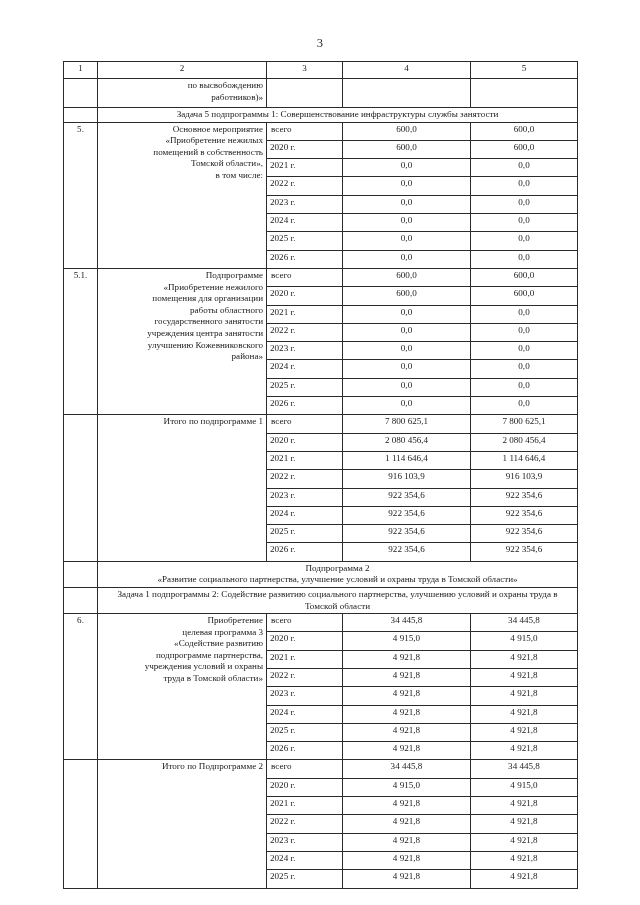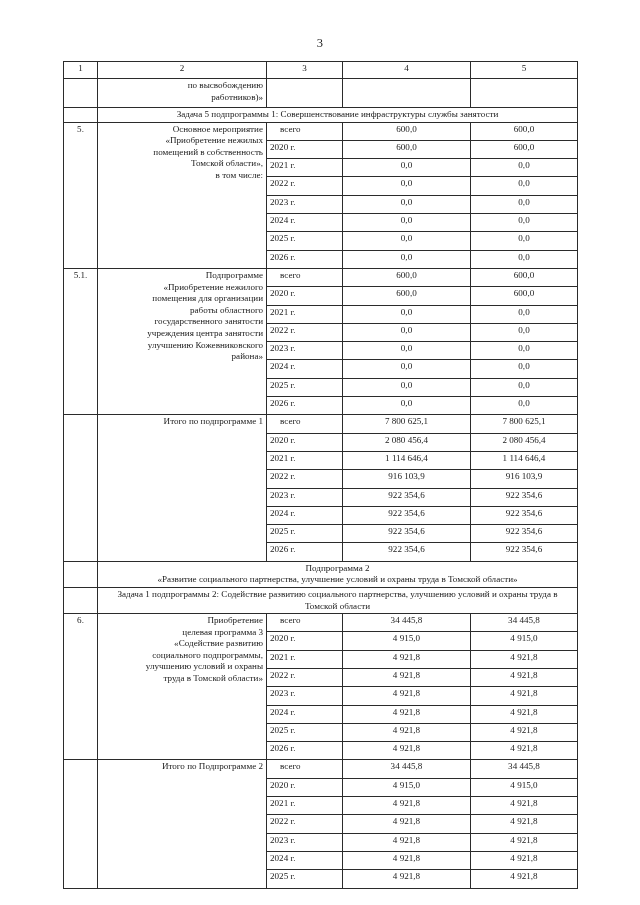--- a/index.html
+++ b/index.html
@@ -87,21 +87,21 @@
     padding-right: 3px;
   }
   .yr {
     text-align: left;
     vertical-align: middle;
     padding-left: 11px;
     height: 15.3px;
     white-space: nowrap;
   }
   .yr.total-lbl {
-    padding-left: 13px;
+    padding-left: 4px;
   }
   .val {
     text-align: center;
     vertical-align: middle;
     height: 15.3px;
     white-space: nowrap;
   }
   .blockline { display: block; }
 </style>
 </head>
@@ -302,22 +302,22 @@
           <td class="num"></td>
           <td class="span-txt" colspan="4">Задача 1 подпрограммы 2: Содействие развитию социального партнерства, улучшению условий и охраны труда в Томской области</td>
         </tr>
 
         <tr>
           <td class="num" rowspan="8">6.</td>
           <td class="txt" rowspan="8">
             <span class="blockline">Приобретение</span>
             <span class="blockline">целевая программа 3</span>
             <span class="blockline">«Содействие развитию</span>
-            <span class="blockline">социального подпрограммы,</span>
-            <span class="blockline">улучшению условий и охраны</span>
+            <span class="blockline">подпрограмме партнерства,</span>
+            <span class="blockline">учреждения условий и охраны</span>
             <span class="blockline">труда в Томской области»</span>
           </td>
           <td class="yr total-lbl">всего</td>
           <td class="val">34 445,8</td>
           <td class="val">34 445,8</td>
         </tr>
         <tr>
           <td class="yr">2020 г.</td>
           <td class="val">4 915,0</td>
           <td class="val">4 915,0</td>

